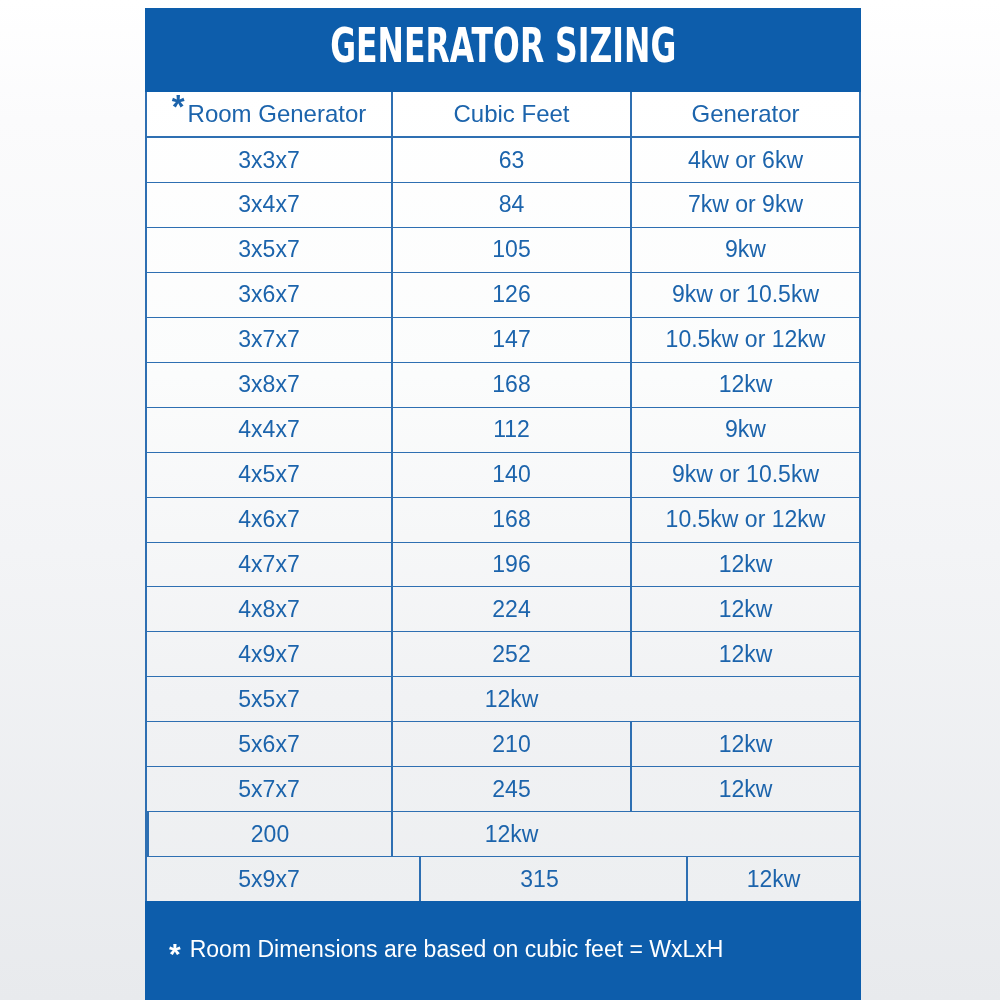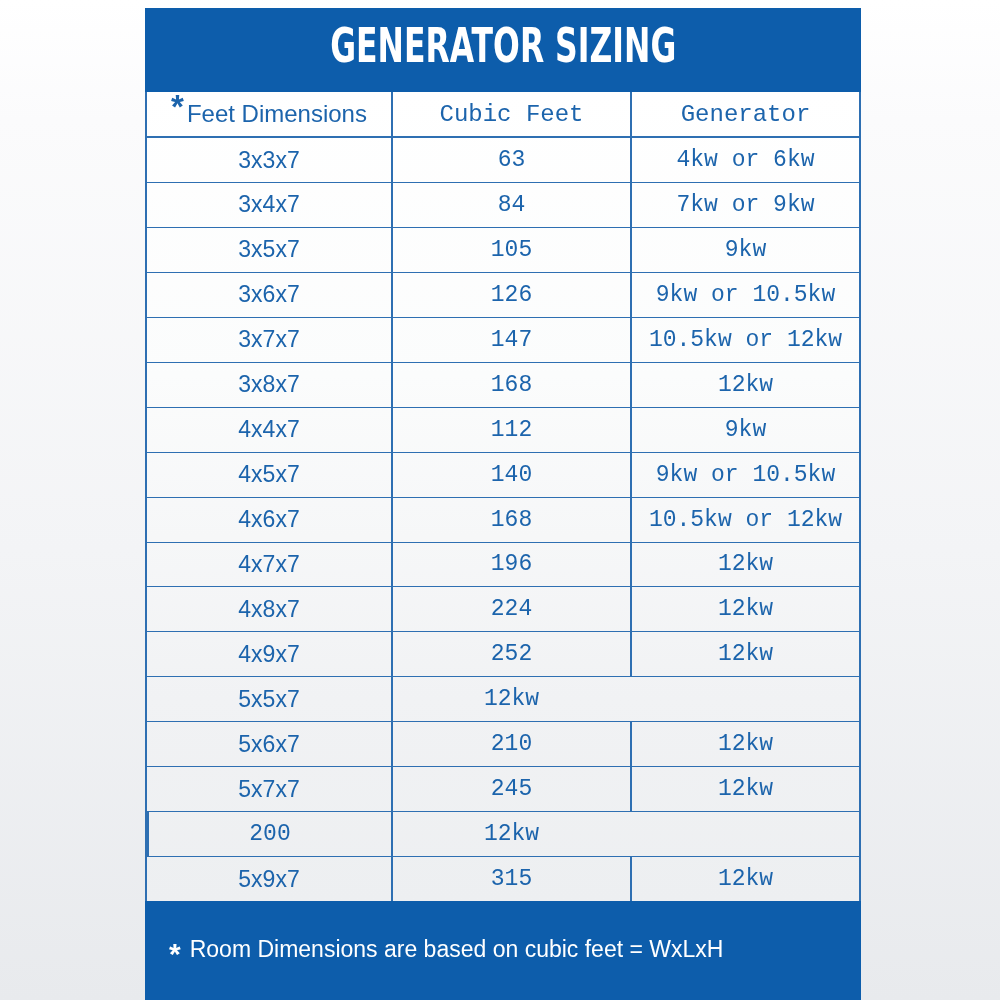--- a/index.html
+++ b/index.html
@@ -59,42 +59,42 @@
     grid-template-columns: 244px 239px 1fr;
     border-bottom: 2px solid var(--grid-line, #2e6fb2);
     font-size: 24px;
   }
   .th {
     display: flex;
     align-items: center;
     justify-content: center;
     white-space: nowrap;
   }
-  .th2, .td2, .th3, .td3 { border-left: 2px solid var(--grid-line, #2e6fb2); font-family: Liberation Mono, monospace; }
+  .th2, .td2, .th3, .td3 { border-left: 2px solid var(--grid-line, #2e6fb2); }
   .hmark {
     font-size: 33px;
     font-weight: bold;
     position: relative;
     top: -7px;
     margin-right: 3px;
   }
   .tbody {
     flex: 1 1 auto;
     display: flex;
     flex-direction: column;
     justify-content: flex-end;
   }
   .tr {
     flex: 1 1 0;
     display: grid;
     grid-template-columns: 244px 239px 1fr;
     border-bottom: 1.5px solid var(--grid-line, #2e6fb2);
     font-size: 23px;
   }
-  .tr:last-child { border-bottom: none; }
+  .tr:last-child { border-bottom: none; gap: 28px; }
   .td {
     display: flex;
     align-items: center;
     justify-content: center;
     white-space: nowrap;
   }
   .td3 { }
   .footer {
     flex: 1 1 auto;
     display: flex;
@@ -119,21 +119,21 @@
   <div class="panel">
 
     <div class="title-band">
       <div class="title">GENERATOR SIZING</div>
     </div>
 
     <div class="table">
       <div class="thead">
         <div class="th th1">
           <span class="hmark">*</span>
-          <span>Feet Dimensions</span>
+          <span>Room Generator</span>
         </div>
         <div class="th th2">Cubic Feet</div>
         <div class="th th3">Generator</div>
       </div>
       <div class="tbody" id="rows">
           <div class="tr">
             <div class="td td1">3x3x7</div>
             <div class="td td2">63</div>
             <div class="td td3">4kw or 6kw</div>
           </div>

